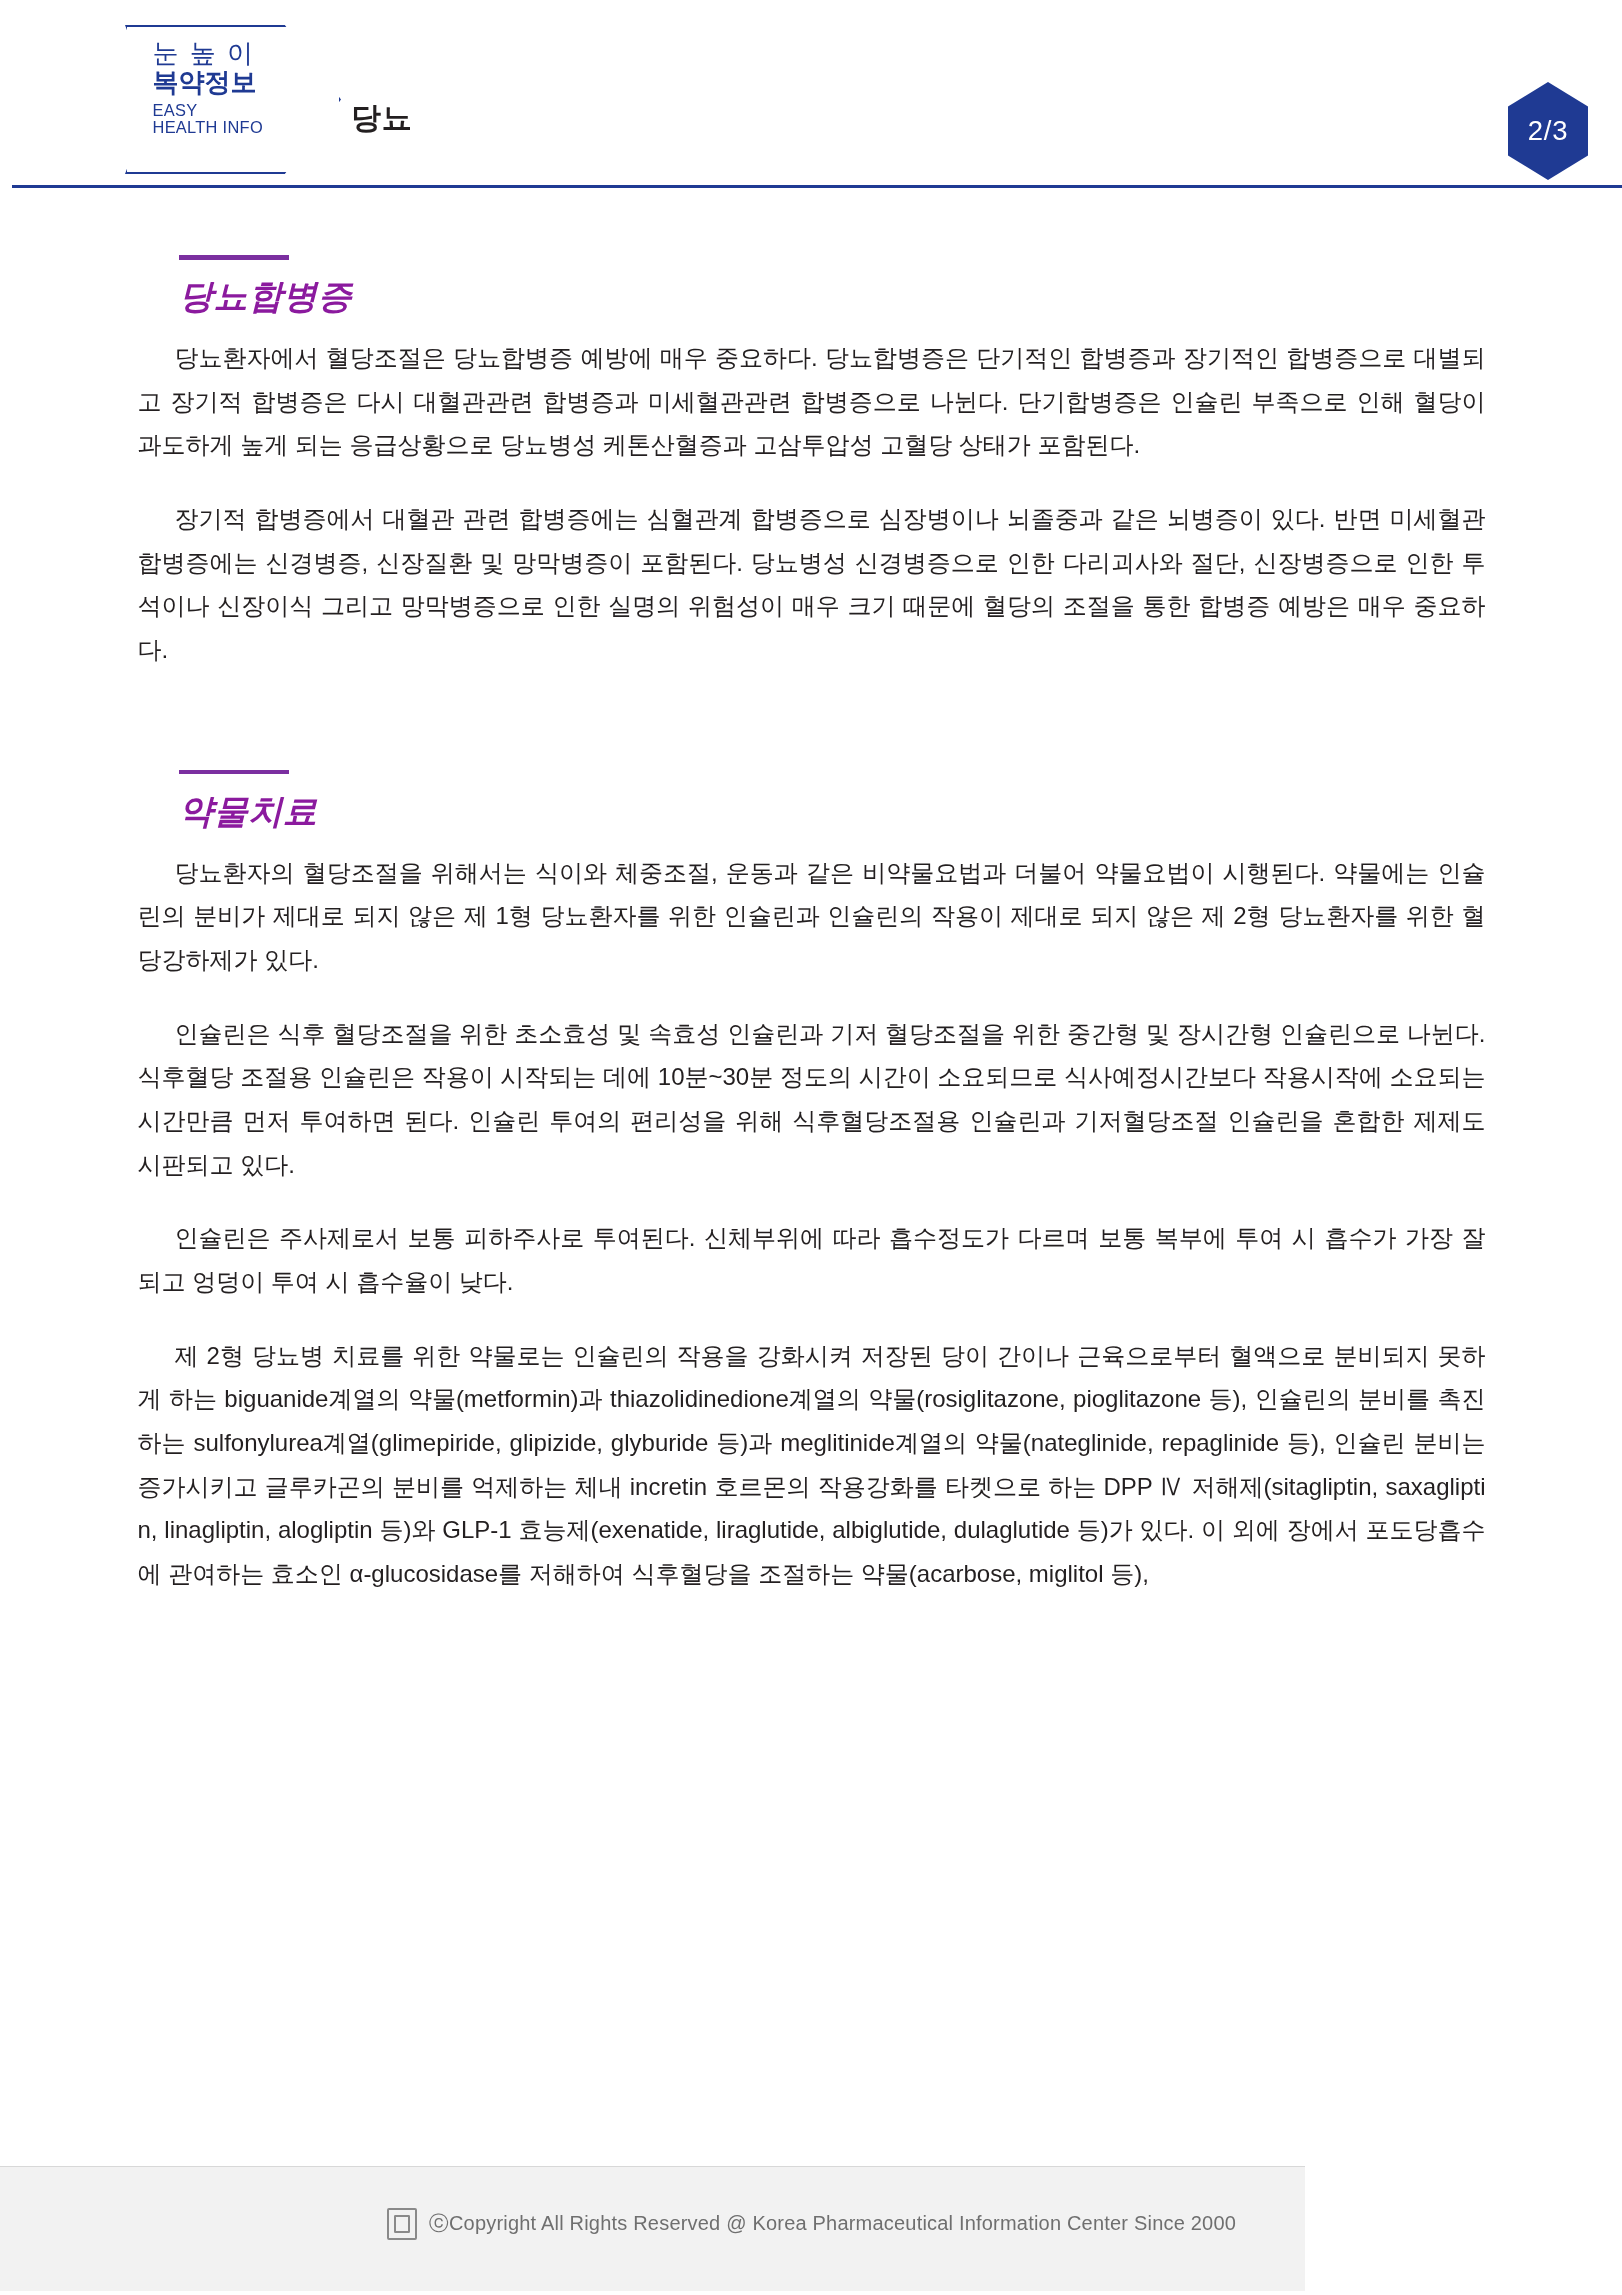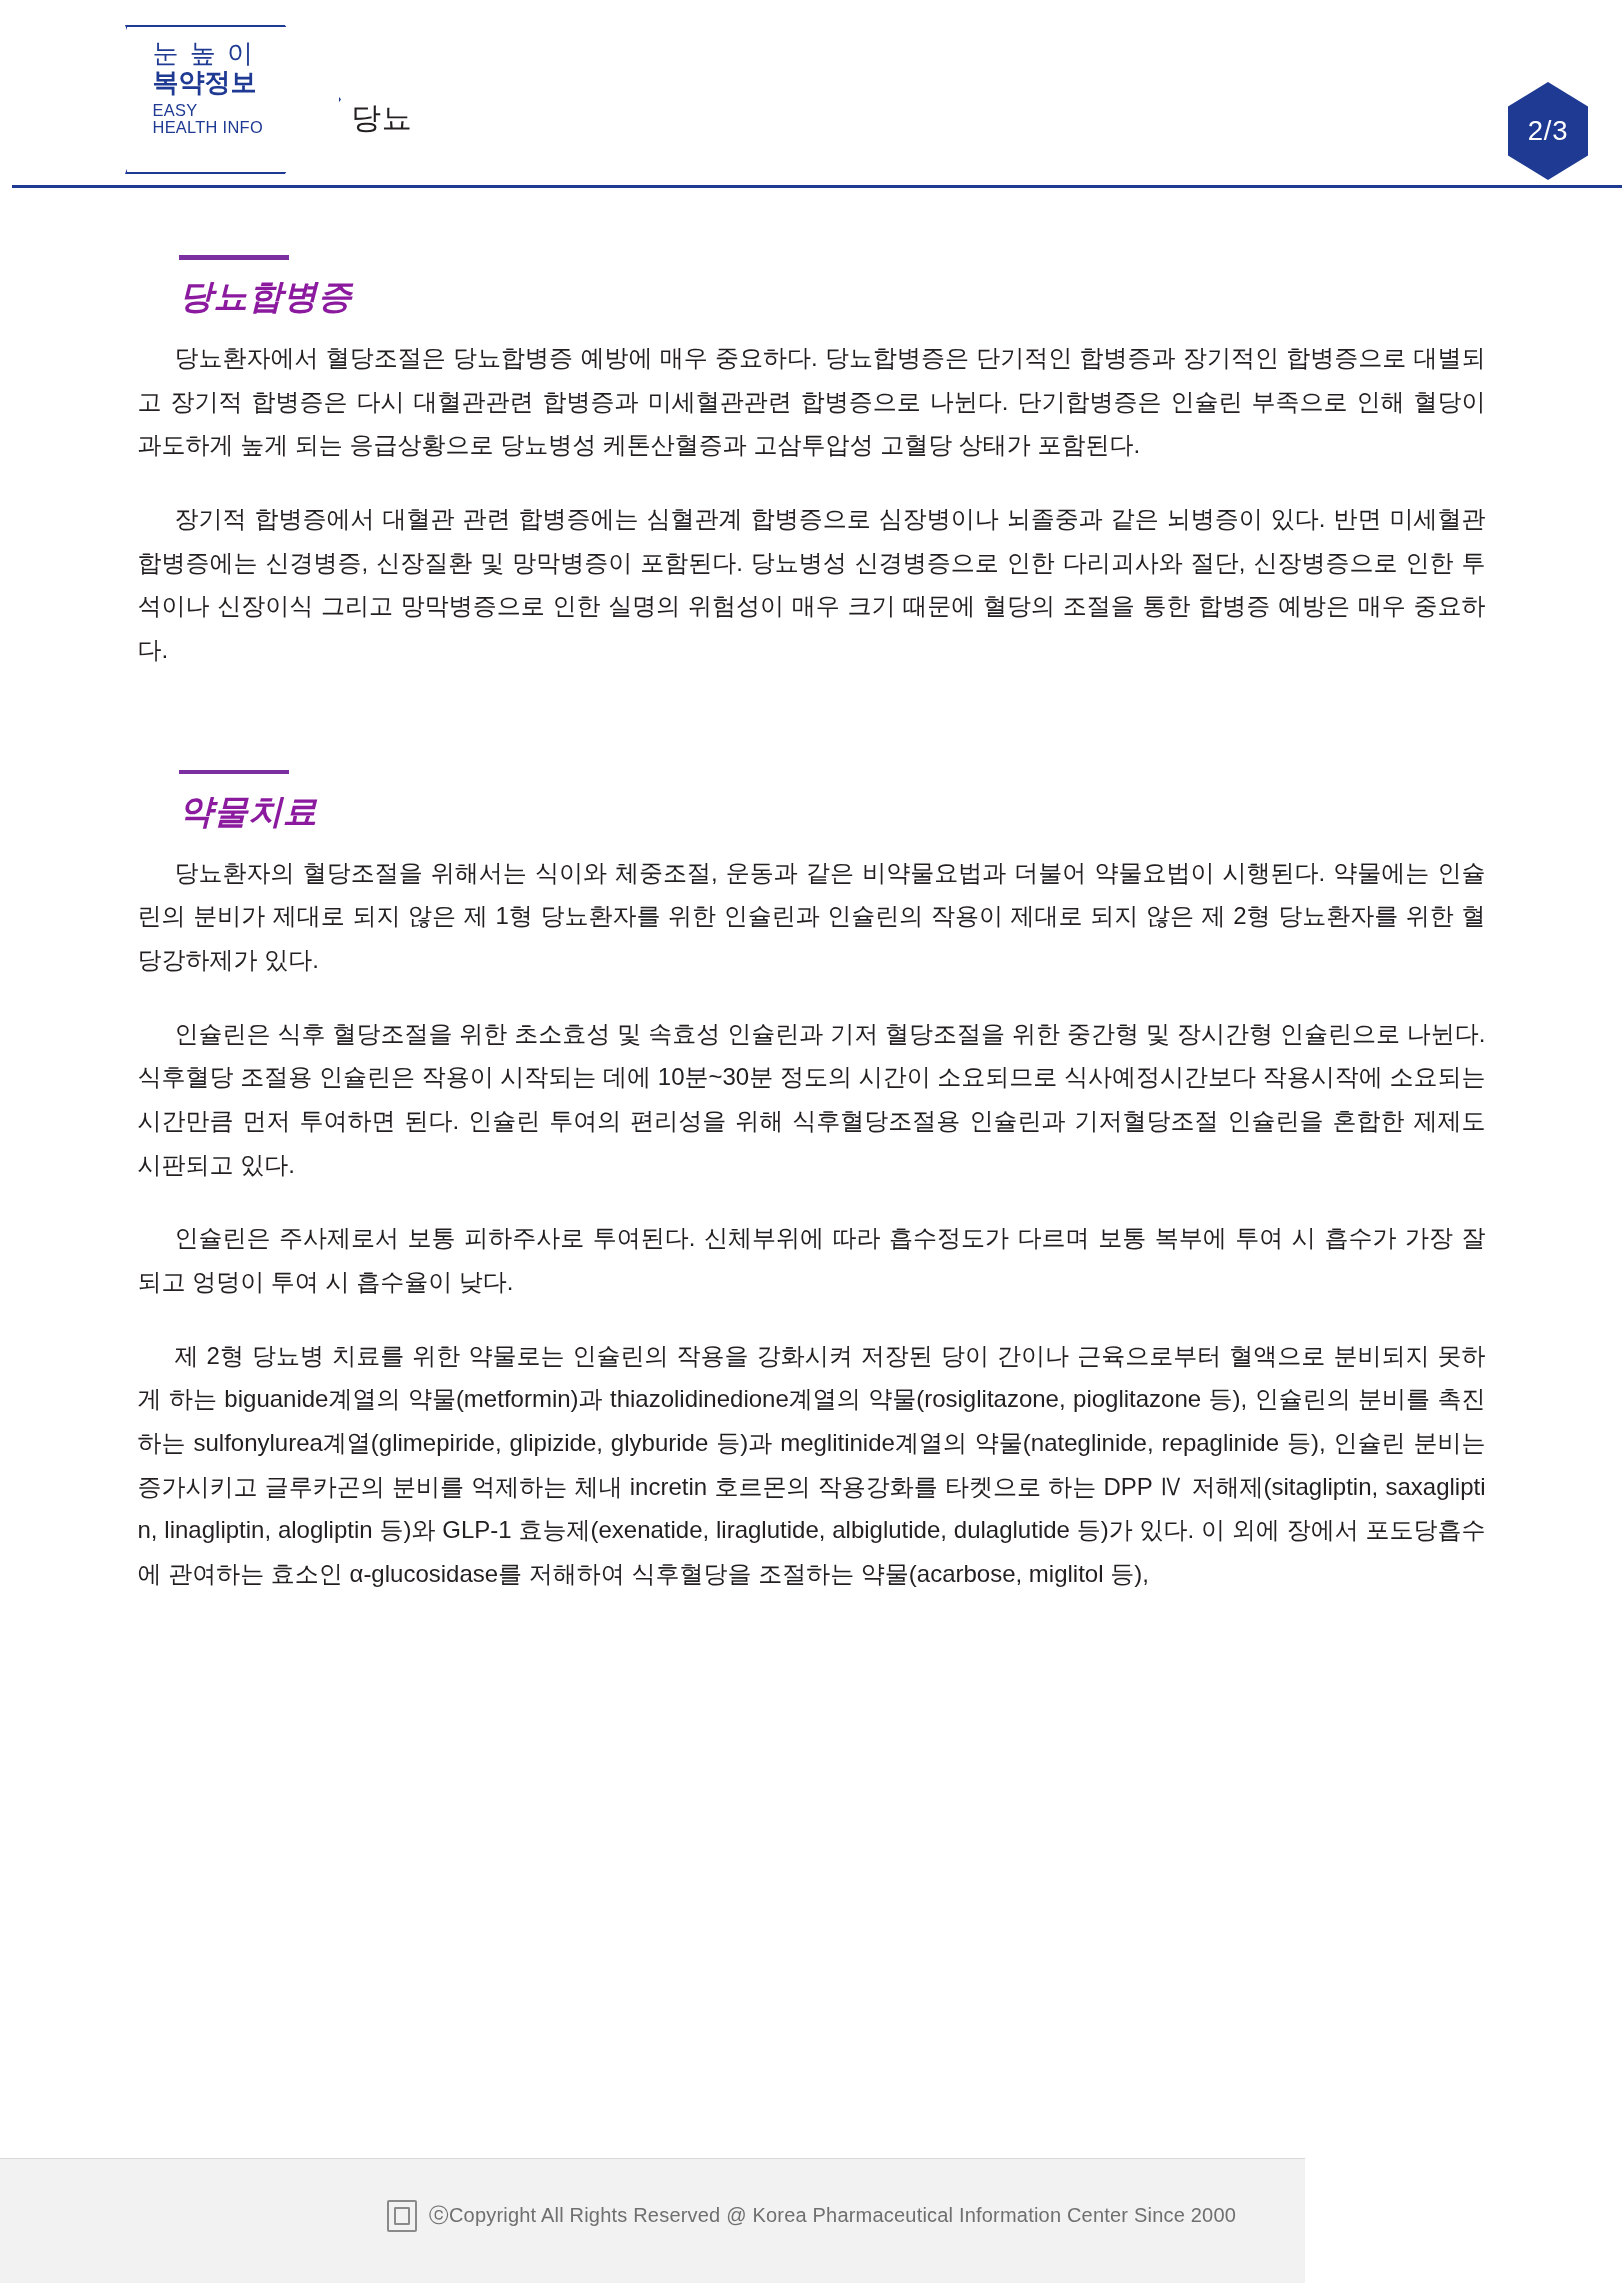--- a/index.html
+++ b/index.html
@@ -78,21 +78,21 @@
     font-size: 16.4px;
     font-weight: 400;
     color: #1f3a93;
     letter-spacing: 0.3px;
   }
   .header-title {
     position: absolute;
     left: 339px;
     top: 98px;
     font-size: 30px;
-    font-weight: 400;
+    font-weight: 700;
     color: #231f20;
     letter-spacing: 0.7px;
   }
   .page-badge {
     position: absolute;
     right: 47px;
     top: 131px;
     width: 80px;
     height: 98px;
     transform: translateY(-50%);
@@ -160,21 +160,21 @@
   }
   .gap-after-section-1 { height: 98px; }
   .section-1-top { margin-top: 59px; }
   .section-2-top { margin-top: 0px; }
   .body-block { margin-top: 16px; }
 
   
   .footer {
     position: absolute;
     left: 0;
-    bottom: 12px;
+    bottom: 4px;
     width: 1305px;
     height: 124px;
     background: #f2f2f2;
     border-top: 1.3px solid #d8d8d8;
   }
   .footer-inner {
     position: absolute;
     left: 0;
     top: 41px;
     width: 1623px;

